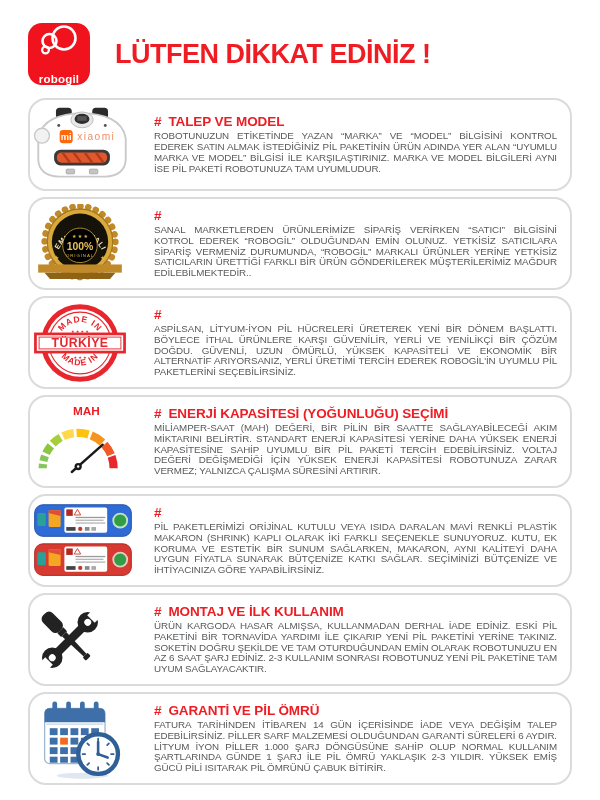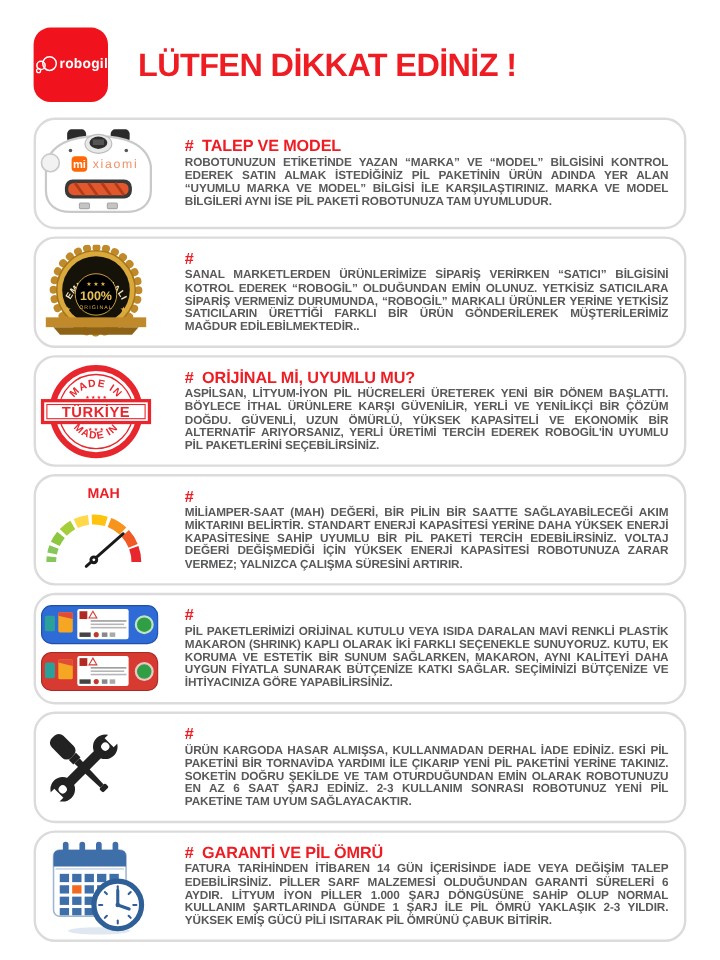--- a/index.html
+++ b/index.html
@@ -5,21 +5,21 @@
   * { box-sizing: border-box; }
   html,body { margin:0; padding:0; }
   body {
     width:600px; height:800px; background:#ffffff;
     font-family:"Liberation Sans", sans-serif;
     overflow:hidden;
   }
   .header { display:flex; align-items:center; padding:22px 28px 12px 28px; height:98px; }
   .logo {
     width:62px; height:62px; background:#F0121C; border-radius:14px;
-    display:flex; align-items:center; justify-content:center;
+    display:flex; flex-direction:column; align-items:center; justify-content:space-between;
     flex:0 0 62px;
   }
   .logo-text { color:#fff; font-size:11.5px; font-weight:bold; margin-top:-1px; letter-spacing:0.2px; }
   .page-title {
     color:#EE1D23; font-weight:bold; font-size:27px; margin-left:25px;
     letter-spacing:-0.5px; white-space:nowrap;
   }
   .cards { padding:0 28px; }
   .card {
     width:544px; height:93px; margin-bottom:6px;
@@ -27,21 +27,21 @@
     display:flex; align-items:center; overflow:hidden; background:#fff;
   }
   .icon-col { flex:0 0 122px; display:flex; align-items:center; justify-content:flex-start; }
   .text-col { flex:1; padding-right:13px; padding-left:2px; }
   .card-heading {
     color:#EE1D23; font-size:13.5px; font-weight:bold; margin:0 0 2px 0;
     letter-spacing:-0.1px; display:flex; align-items:baseline;
   }
   .card-heading .hash { margin-right:7px; }
   .card-body {
-    color:#58595B; font-size:9.8px; line-height:1.1; font-weight:bold;
+    color:#58595B; font-size:9.8px; line-height:1.1; font-weight:normal;
     margin:0; text-align:justify; letter-spacing:-0.1px;
   }
   svg text { font-family:"Liberation Sans", sans-serif; }
   .svg-bold { font-weight:bold; }
 </style>
 </head>
 <body>
 
 <div class="header">
   <div class="logo">
@@ -136,21 +136,20 @@
         <text x="55" y="49.5" text-anchor="middle" font-size="13.5" fill="#E8262D" class="svg-bold" letter-spacing="0.5">TÜRKİYE</text>
         <text x="55" y="63" text-anchor="middle" font-size="4.5" fill="#E8262D">★ ★ ★</text>
         <text font-size="9.5" fill="#E8262D" class="svg-bold" letter-spacing="1">
           <textPath href="#stampBottom" startOffset="50%" text-anchor="middle">MADE IN</textPath>
         </text>
       </svg>
     </div>
     <div class="text-col">
       <h2 class="card-heading">
           <span class="hash">#</span>
-          <span>ORİJİNAL Mİ, UYUMLU MU?</span>
         </h2>
       <p class="card-body">ASPİLSAN, LİTYUM-İYON PİL HÜCRELERİ ÜRETEREK YENİ BİR DÖNEM BAŞLATTI. BÖYLECE İTHAL ÜRÜNLERE KARŞI GÜVENİLİR, YERLİ VE YENİLİKÇİ BİR ÇÖZÜM DOĞDU. GÜVENLİ, UZUN ÖMÜRLÜ, YÜKSEK KAPASİTELİ VE EKONOMİK BİR ALTERNATİF ARIYORSANIZ, YERLİ ÜRETİMİ TERCİH EDEREK ROBOGİL'İN UYUMLU PİL PAKETLERİNİ SEÇEBİLİRSİNİZ.</p>
     </div>
   </div>
 
   <div class="card">
     <div class="icon-col">
       <svg width="100" height="80" viewBox="0 0 110 86">
         <text x="62" y="13" text-anchor="middle" font-size="13" fill="#EE1D23" class="svg-bold">MAH</text>
         <g fill="none" stroke-width="9">
@@ -165,20 +164,21 @@
           <path d="M 14,72 A 39 39 0 0 1 92,72" pathLength="100" stroke="#e8262d" stroke-dasharray="11 200" stroke-dashoffset="-89"></path>
         </g>
         <line x1="46" y1="76" x2="80" y2="46" stroke="#1a1a1a" stroke-width="2.6" stroke-linecap="round"></line>
         <circle cx="53" cy="70" r="4" fill="#1a1a1a"></circle>
         <circle cx="53" cy="70" r="1.3" fill="#ffffff"></circle>
       </svg>
     </div>
     <div class="text-col">
       <h2 class="card-heading">
           <span class="hash">#</span>
+          <span>ENERJİ KAPASİTESİ (YOĞUNLUĞU) SEÇİMİ</span>
         </h2>
       <p class="card-body">MİLİAMPER-SAAT (MAH) DEĞERİ, BİR PİLİN BİR SAATTE SAĞLAYABİLECEĞİ AKIM MİKTARINI BELİRTİR. STANDART ENERJİ KAPASİTESİ YERİNE DAHA YÜKSEK ENERJİ KAPASİTESİNE SAHİP UYUMLU BİR PİL PAKETİ TERCİH EDEBİLİRSİNİZ. VOLTAJ DEĞERİ DEĞİŞMEDİĞİ İÇİN YÜKSEK ENERJİ KAPASİTESİ ROBOTUNUZA ZARAR VERMEZ; YALNIZCA ÇALIŞMA SÜRESİNİ ARTIRIR.</p>
     </div>
   </div>
 
   <div class="card">
     <div class="icon-col">
       <svg width="106" height="80" viewBox="0 0 112 86">
         <g>
           <rect x="4" y="4" width="104" height="34" rx="9" fill="#2E6BD6" stroke="#1f4fa8"></rect>
@@ -238,20 +238,21 @@
           <rect x="41" y="2" width="18" height="30" rx="7"></rect>
           <rect x="44.5" y="32" width="11" height="7"></rect>
           <path d="M46,39 L54,39 L52.5,78 L47.5,78 Z"></path>
           <rect x="45.5" y="78" width="9" height="6" rx="1.5"></rect>
         </g>
       </svg>
     </div>
     <div class="text-col">
       <h2 class="card-heading">
           <span class="hash">#</span>
+          <span>MONTAJ VE İLK KULLANIM</span>
         </h2>
       <p class="card-body">ÜRÜN KARGODA HASAR ALMIŞSA, KULLANMADAN DERHAL İADE EDİNİZ. ESKİ PİL PAKETİNİ BİR TORNAVİDA YARDIMI İLE ÇIKARIP YENİ PİL PAKETİNİ YERİNE TAKINIZ. SOKETİN DOĞRU ŞEKİLDE VE TAM OTURDUĞUNDAN EMİN OLARAK ROBOTUNUZU EN AZ 6 SAAT ŞARJ EDİNİZ. 2-3 KULLANIM SONRASI ROBOTUNUZ YENİ PİL PAKETİNE TAM UYUM SAĞLAYACAKTIR.</p>
     </div>
   </div>
 
   <div class="card">
     <div class="icon-col">
       <svg width="100" height="82" viewBox="0 0 110 95">
         <ellipse cx="58" cy="90" rx="30" ry="3.5" fill="#dfe7f0"></ellipse>
         <rect x="14" y="12" width="70" height="64" rx="6" fill="#ffffff" stroke="#9fb6cf" stroke-width="1.5"></rect>

